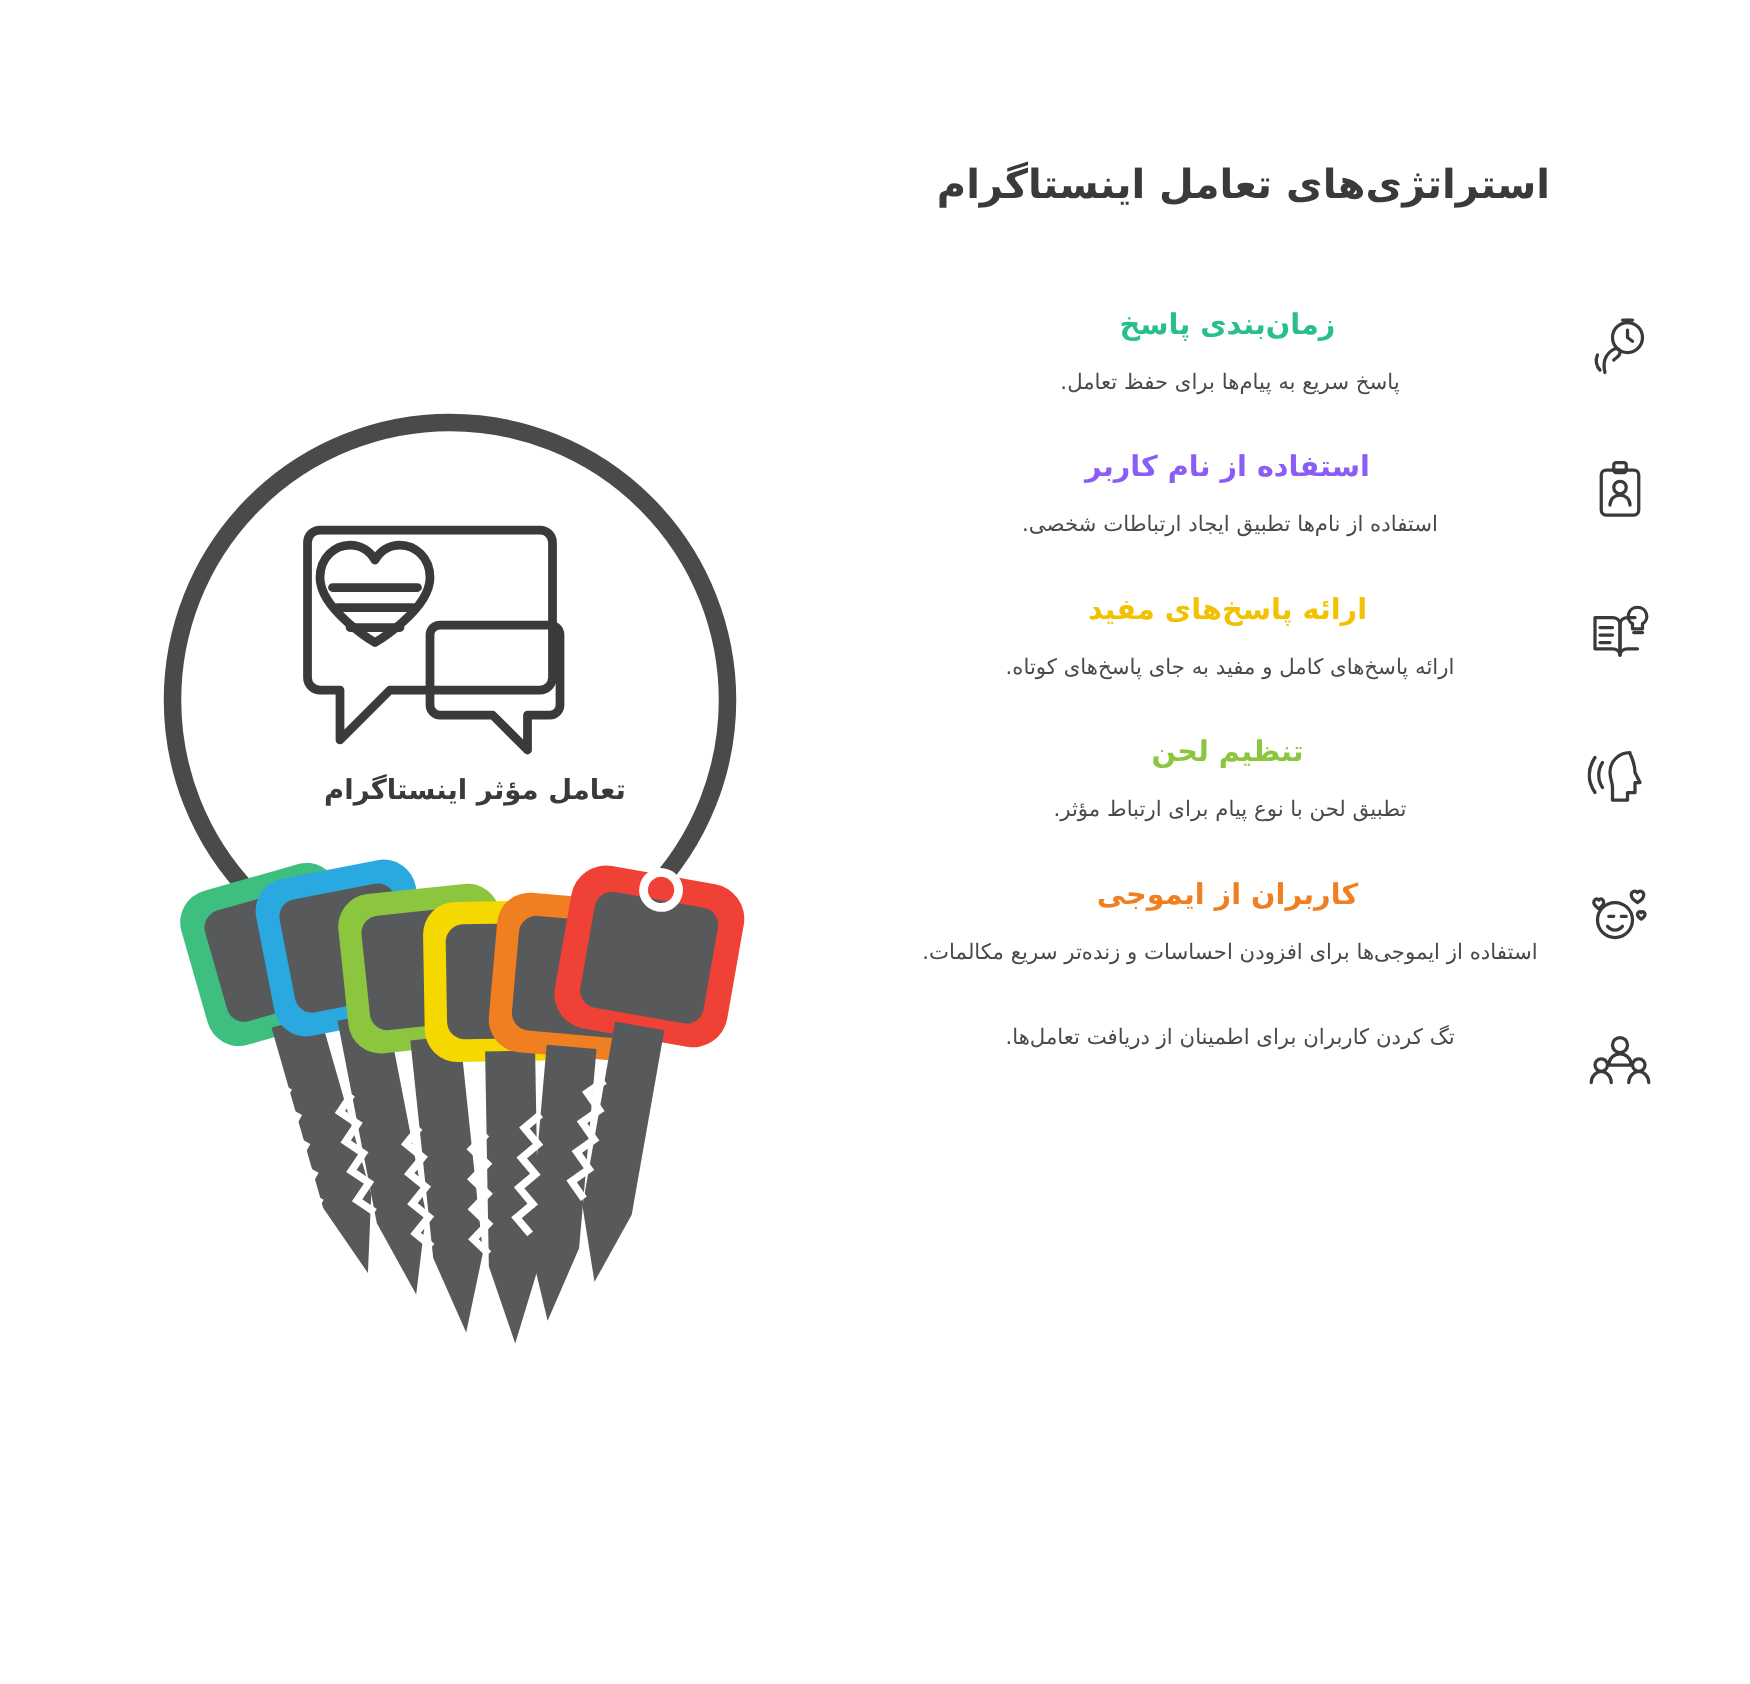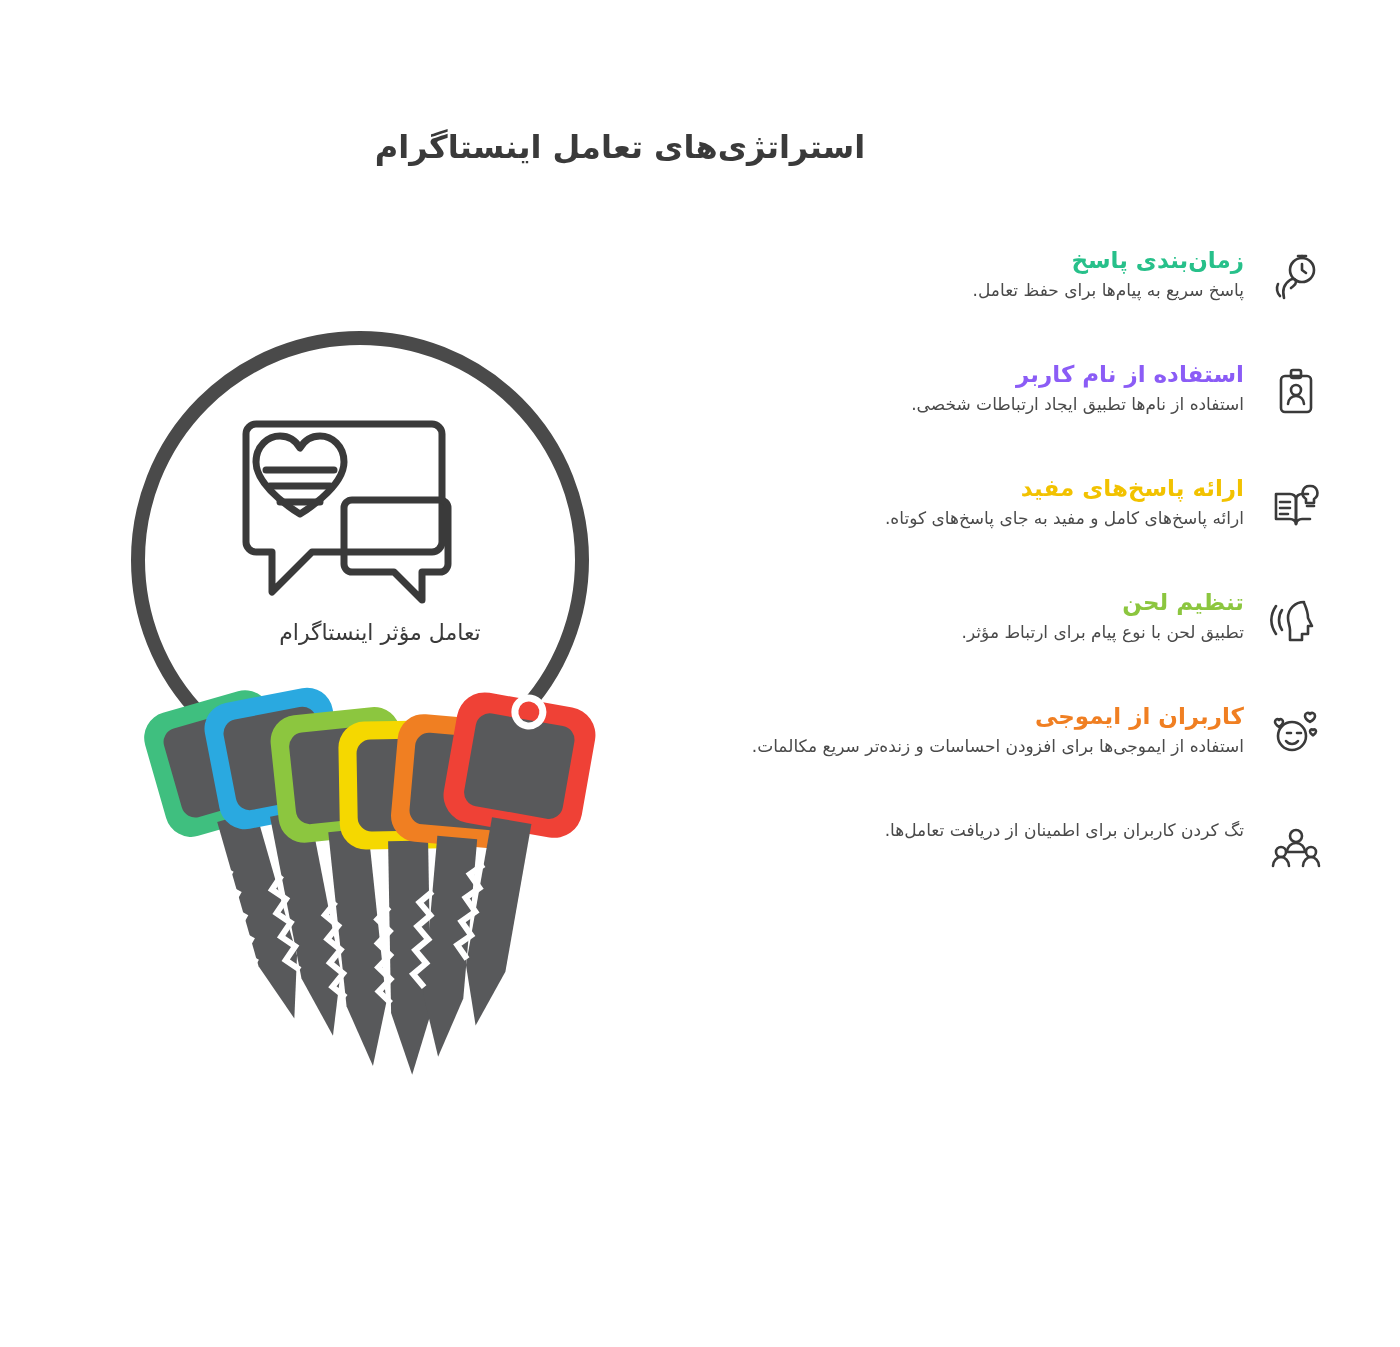--- a/index.html
+++ b/index.html
@@ -15,21 +15,20 @@
     color: #3f3f3f;
     overflow: hidden;
   }
 
   
   .title {
     position: absolute;
     top: 128px;
     left: 0;
     width: 1240px;
-    text-align: center;
     font-size: 32px;
     font-weight: bold;
     color: #3a3a3a;
     direction: rtl;
     letter-spacing: 0;
   }
 
   
   .illustration {
     position: absolute;
@@ -38,38 +37,39 @@
     width: 640px;
     height: 900px;
   }
   .ill-caption {
     position: absolute;
     left: 0;
     top: 330px;
     width: 640px;
     text-align: center;
     font-size: 22px;
-    font-weight: normal;
+    font-weight: bold;
     color: #3a3a3a;
     direction: rtl;
   }
 
   
   .items {
     position: absolute;
     right: 60px;
     top: 240px;
     width: 620px;
     direction: rtl;
   }
   .item {
     position: relative;
     margin-bottom: 34px;
     padding-right: 96px;
     min-height: 80px;
+    text-align: center;
   }
   .item-icon {
     position: absolute;
     right: 14px;
     top: 2px;
     width: 60px;
     height: 60px;
     display: flex;
     align-items: center;
     justify-content: center;
@@ -78,20 +78,21 @@
     font-size: 23px;
     font-weight: bold;
     line-height: 1.3;
     margin: 6px 0 0 0;
     direction: rtl;
   }
   .item-desc {
     font-size: 17px;
     color: #4a4a4a;
     line-height: 1.75;
+    margin-top: 16px;
     direction: rtl;
     max-width: 520px;
   }
 </style>
 </head>
 <body>
 
 <div class="title">استراتژی‌های تعامل اینستاگرام</div>
 
 <div class="illustration">

